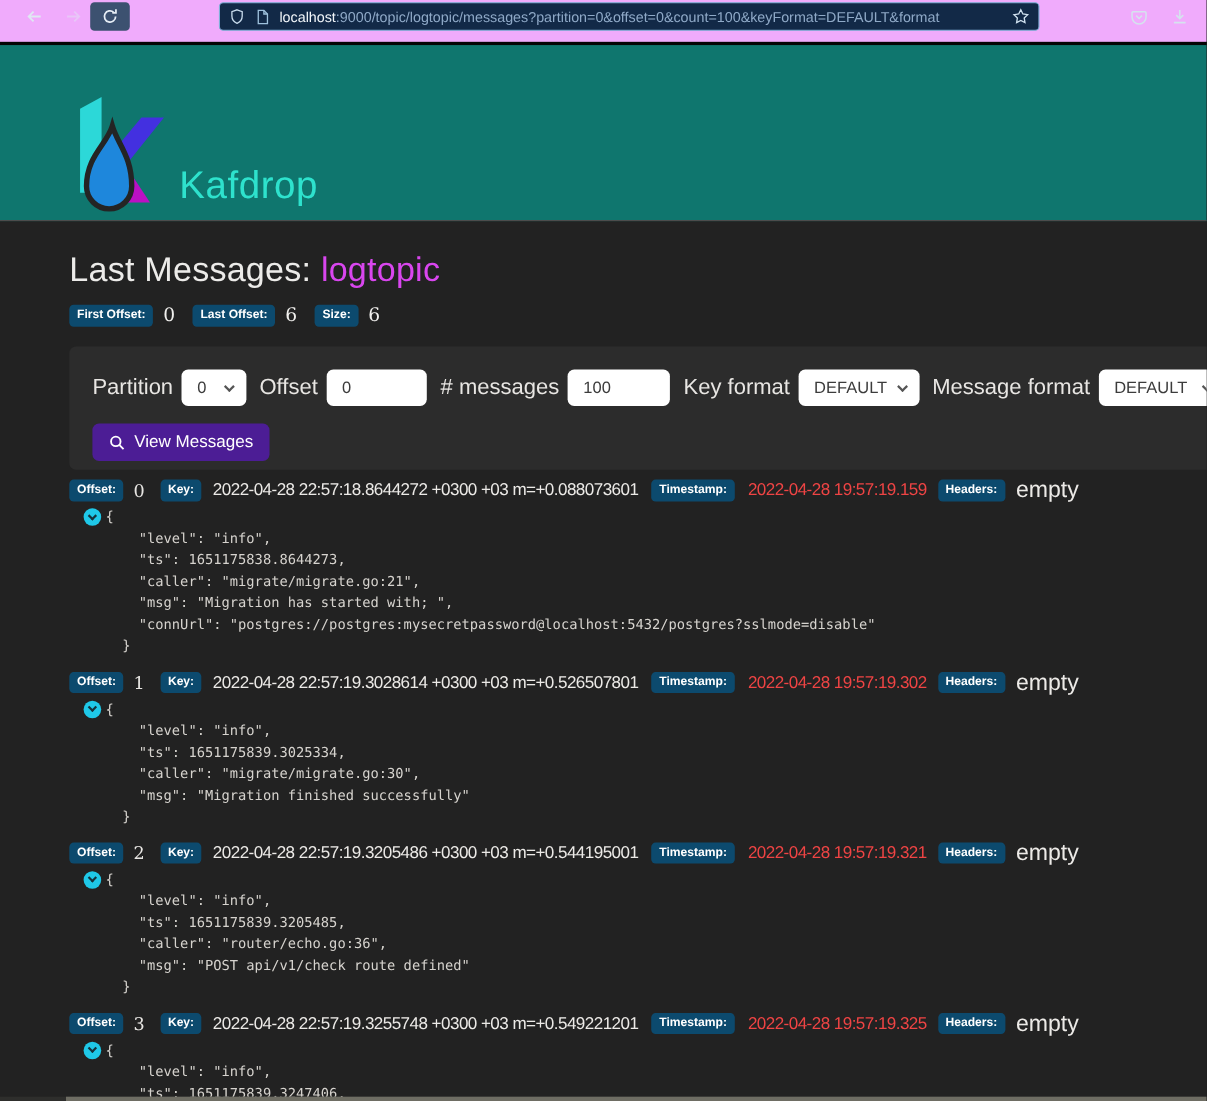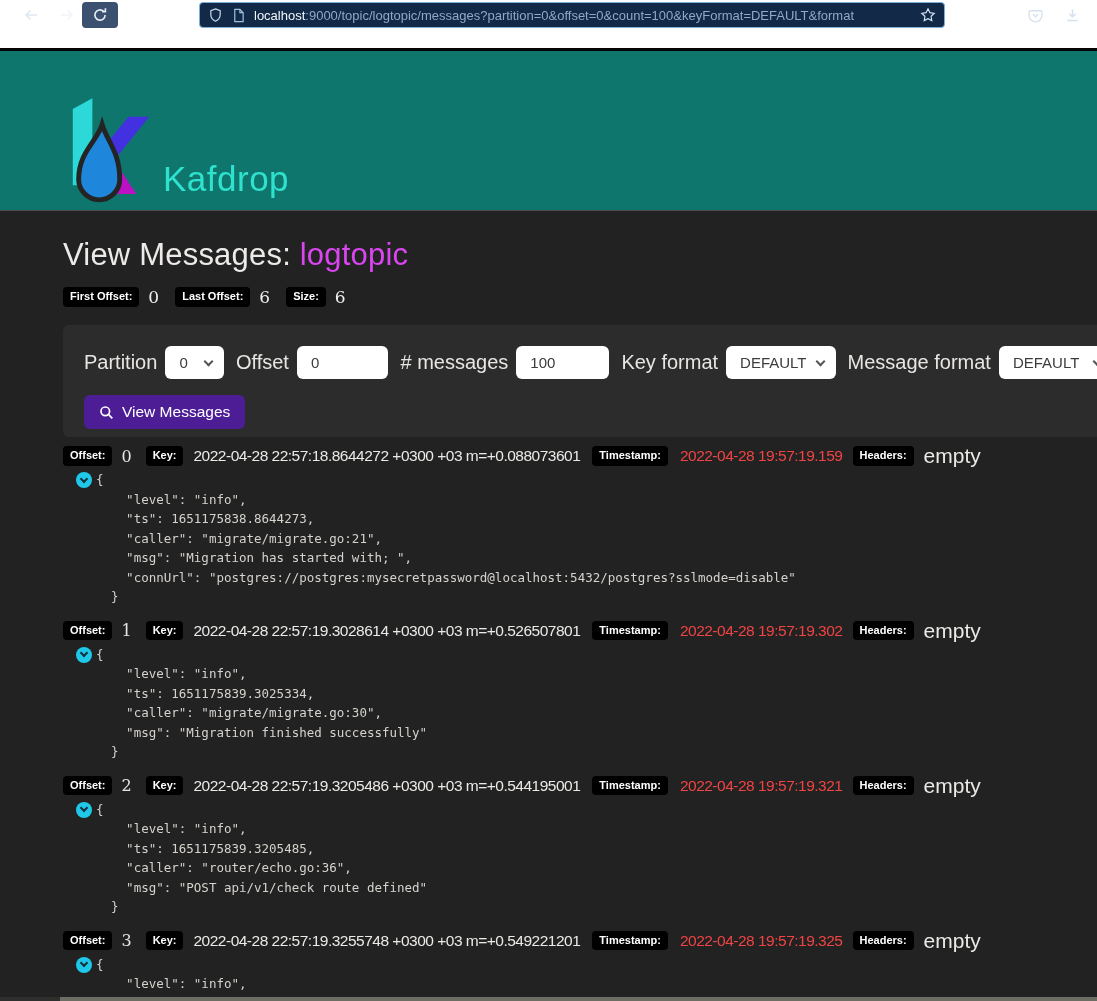--- a/index.html
+++ b/index.html
@@ -1,21 +1,21 @@
 <!DOCTYPE html>
 <html><head>
 <meta charset="utf-8">
 <style>
   * { box-sizing: border-box; }
   html,body { margin:0; padding:0; width:1097px; height:1001px; background:#222; overflow:hidden;
               font-family:"Liberation Sans", sans-serif; }
   .page { position:relative; width:1097px; height:1001px; overflow:hidden; }
 
   
-  .browser { position:relative; height:48px; background:#ffffff; }
+  .browser { position:relative; height:38px; background:#f0abfc; }
   .nav-ico { position:absolute; top:4px; width:22px; height:22px; display:flex; align-items:center; justify-content:center; }
   .back { left:20px; }
   .fwd { left:56px; opacity:.45; }
   .reload-wrap { position:absolute; left:82px; top:2px; width:36px; height:26px; background:#3c5170; border-radius:4px;
                  display:flex; align-items:center; justify-content:center; }
   .urlbar { position:absolute; left:199px; top:2px; width:746px; height:26px; background:#122947;
             border:1px solid #7fb0d8; border-radius:4px; display:flex; align-items:center; padding:0 8px; }
   .urlbar .ico { margin-right:9px; display:flex; align-items:center; }
   .url-text { font-size:13px; color:#8fa9c7; white-space:nowrap; overflow:hidden; flex:1; position:relative; }
   .url-text .host { color:#f2f6fa; }
@@ -29,21 +29,21 @@
   .app-header { height:160px; background:#0f766e; border-bottom:1px solid #4c4c4c;
                 display:flex; align-items:flex-end; padding-left:63px; }
   .logo-row { display:flex; align-items:flex-end; padding-bottom:6px; }
   .brand { color:#2ee2cd; font-size:35px; margin-left:10px; line-height:1; padding-bottom:8px; letter-spacing:.5px; }
 
   
   .main { padding-left:63px; color:#e8e6e3; }
   h1.title { margin:26px 0 0 0; font-size:31px; font-weight:500; color:#ecebe9; letter-spacing:.2px; }
   h1.title .topic-link { color:#d946ef; text-decoration:none; }
 
-  .badge { display:inline-block; background:#000000; color:#fff; font-size:11px; font-weight:700;
+  .badge { display:inline-block; background:#0c4a6e; color:#fff; font-size:11px; font-weight:700;
            padding:3px 7px; border-radius:4px; line-height:1.2; white-space:nowrap; }
   .stats { margin-top:14px; display:flex; align-items:center; }
   .stat-val { font-family:"DejaVu Serif", serif; font-size:17px; color:#f0efed; margin:0 16px 0 9px; }
 
   
   .panel { margin-top:18px; width:1062px; background:#2c2c2c; border-radius:6px; padding:21px 0 8px 21px; }
   .form-row { display:flex; align-items:center; white-space:nowrap; }
   .flabel { font-size:20px; color:#e8e6e3; margin-right:8px; }
   .control { background:#fff; border-radius:6px; height:33px; color:#3c3c3c; font-size:15px;
              display:flex; align-items:center; padding:0 10px 0 14px; margin-right:12px; }
@@ -148,21 +148,21 @@
         <polygon points="10,14 30,3 30,92 10,92" fill="#2cd8d8"></polygon>
         <polygon points="38,57 67,22 88,22 56,62" fill="#4330e0"></polygon>
         <polygon points="57,74 75,101 44,101" fill="#bb10c4"></polygon>
         <path d="M40,30 C45,47 58,58 58,86 A21,21 0 1 1 16,86 C16,58 35,47 40,30 Z" fill="#1e87dc" stroke="#242424" stroke-width="5"></path>
       </svg>
       <span class="brand">Kafdrop</span>
     </div>
   </div>
 
   <div class="main">
-    <h1 class="title"><span>View Messages: </span><a class="topic-link" href="#">logtopic</a></h1>
+    <h1 class="title"><span>Last Messages: </span><a class="topic-link" href="#">logtopic</a></h1>
 
     <div class="stats">
       <span class="badge">First Offset:</span>
       <span class="stat-val">0</span>
       <span class="badge">Last Offset:</span>
       <span class="stat-val">6</span>
       <span class="badge">Size:</span>
       <span class="stat-val">6</span>
     </div>
 

